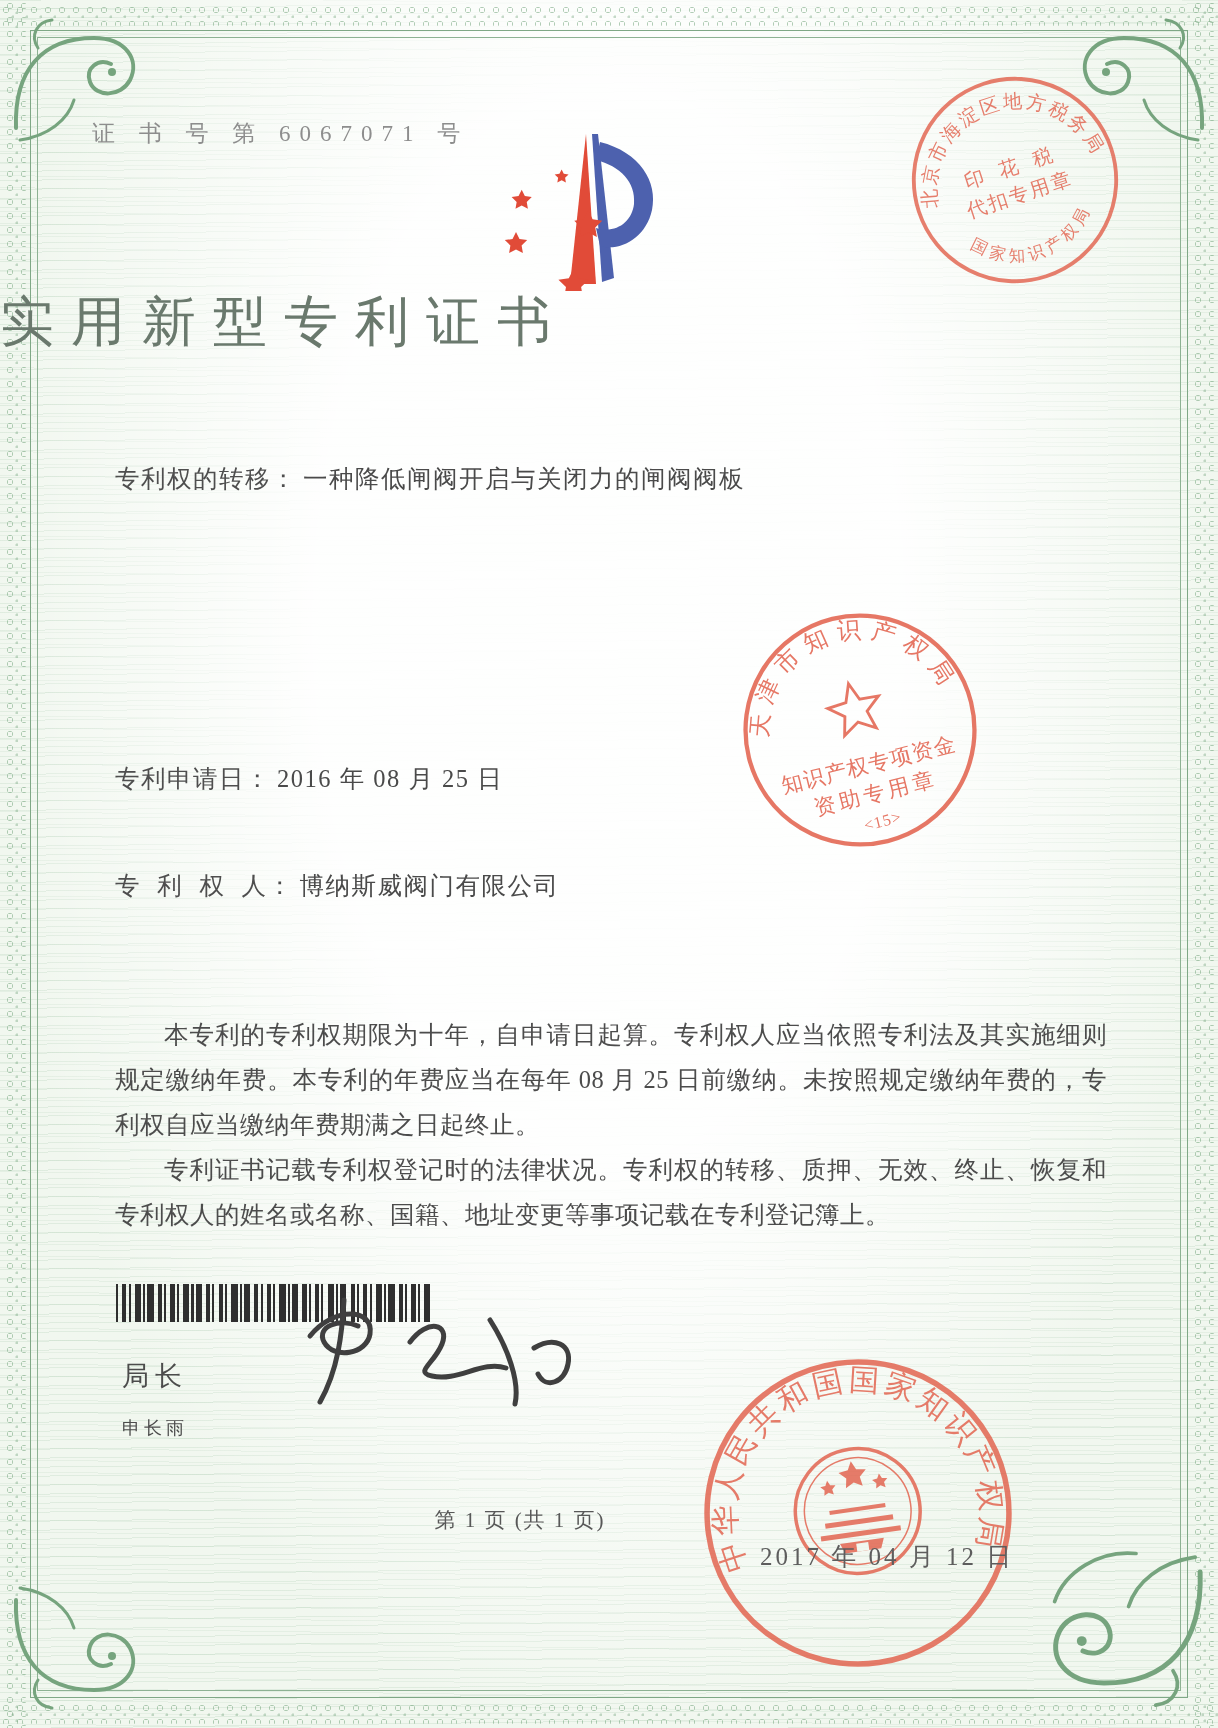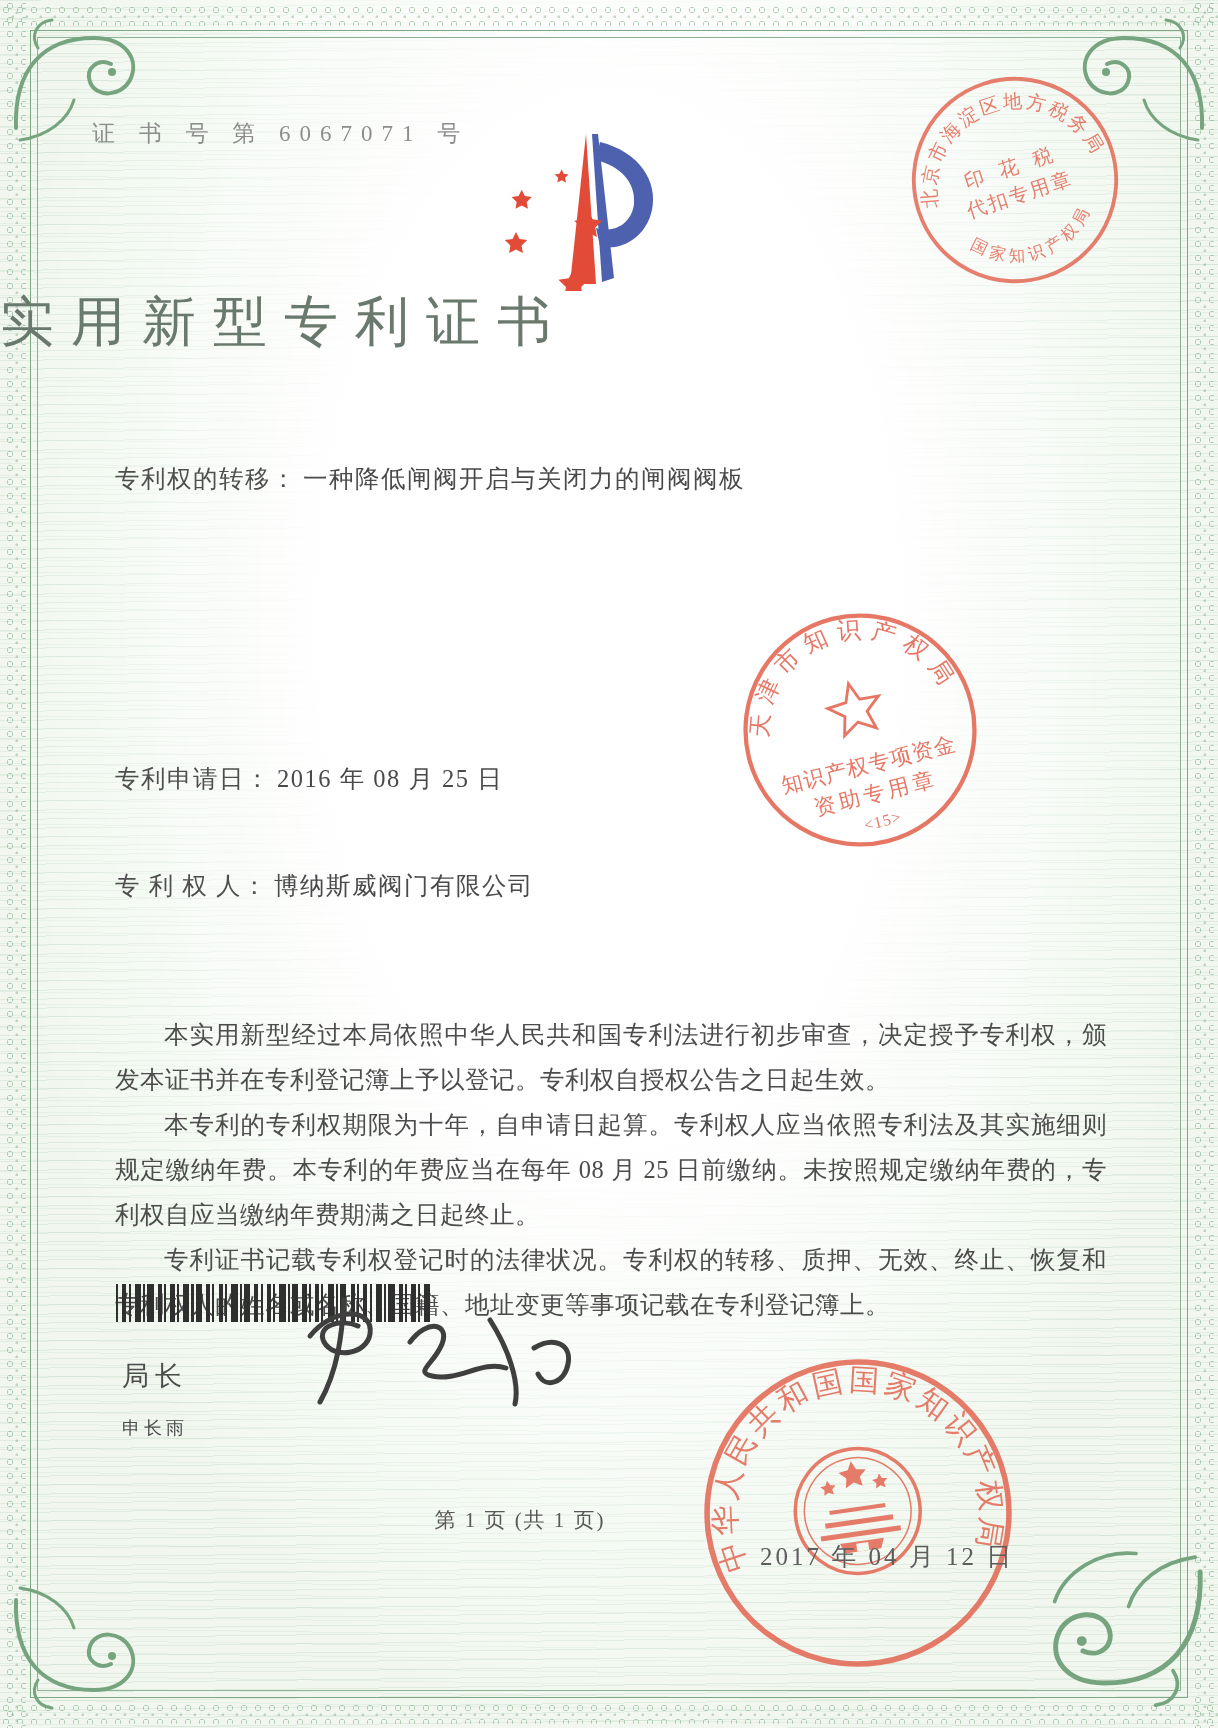--- a/index.html
+++ b/index.html
@@ -40,21 +40,21 @@
   .title{position:absolute;left:0;top:286px;width:1110px;
     font-size:54px;font-weight:400;color:#6a796d;letter-spacing:17px;}
 
   .field{position:absolute;left:115px;font-size:24.5px;color:#4e4e4e;letter-spacing:1.5px;white-space:nowrap;}
   .field .lab{color:#4e4e4e;}
   .field .val{margin-left:6px;color:#4a4a4a;}
   .f-name{top:462px;}
   .f-inv{top:549px;}
   .f-pat{top:641px;}
   .f-file{top:727px;margin-top:35px;}
-  .f-owner{top:869px;}
+  .f-owner{top:869px;font-family:Liberation Mono, monospace;}
   .f-grant{top:953px;}
 
   .body-text{position:absolute;left:115px;top:1012px;width:992px;font-size:24.5px;color:#4c4c4c;line-height:45px;text-align:justify;}
   .body-text p{margin:0;text-indent:2em;letter-spacing:.5px;}
 
   .barcode{position:absolute;left:116px;top:1284px;height:38px;display:flex;align-items:stretch;}
   .barcode i{display:block;background:#2f2f2f;}
 
   .dir-label{position:absolute;left:122px;top:1358px;font-size:27px;color:#4c4c4c;letter-spacing:6px;}
   .dir-name{position:absolute;left:122px;top:1416px;font-size:18px;color:#4c4c4c;letter-spacing:4px;}
@@ -174,21 +174,20 @@
         </text>
         <path d="M130 80 L137.4 98.6 L157.4 100 L142 112.7 L147.1 132 L130 121.4 L112.9 132 L118 112.7 L102.6 100 L122.6 98.6 Z" fill="none" stroke="#e2604b" stroke-width="3"></path>
         <text x="130" y="175" font-size="22.5" letter-spacing="1" text-anchor="middle">知识产权专项资金</text>
         <text x="130" y="206" font-size="22.5" letter-spacing="4" text-anchor="middle">资助专用章</text>
         <text x="130" y="234" font-size="17" letter-spacing="1" text-anchor="middle">&lt;15&gt;</text>
       </g>
     </svg>
   </div>
 
   <div class="body-text">
-    <p>本实用新型经过本局依照中华人民共和国专利法进行初步审查，决定授予专利权，颁发本证书并在专利登记簿上予以登记。专利权自授权公告之日起生效。</p>
     <p>本专利的专利权期限为十年，自申请日起算。专利权人应当依照专利法及其实施细则规定缴纳年费。本专利的年费应当在每年 08 月 25 日前缴纳。未按照规定缴纳年费的，专利权自应当缴纳年费期满之日起终止。</p>
     <p>专利证书记载专利权登记时的法律状况。专利权的转移、质押、无效、终止、恢复和专利权人的姓名或名称、国籍、地址变更等事项记载在专利登记簿上。</p>
   </div>
 
   <div class="barcode">
       <i style="width: 2.1px; margin-right: 4.2px;"></i>
       <i style="width: 4.2px; margin-right: 2.1px;"></i>
       <i style="width: 2.1px; margin-right: 4.2px;"></i>
       <i style="width: 6.3px; margin-right: 2.1px;"></i>
       <i style="width: 2.1px; margin-right: 2.1px;"></i>

